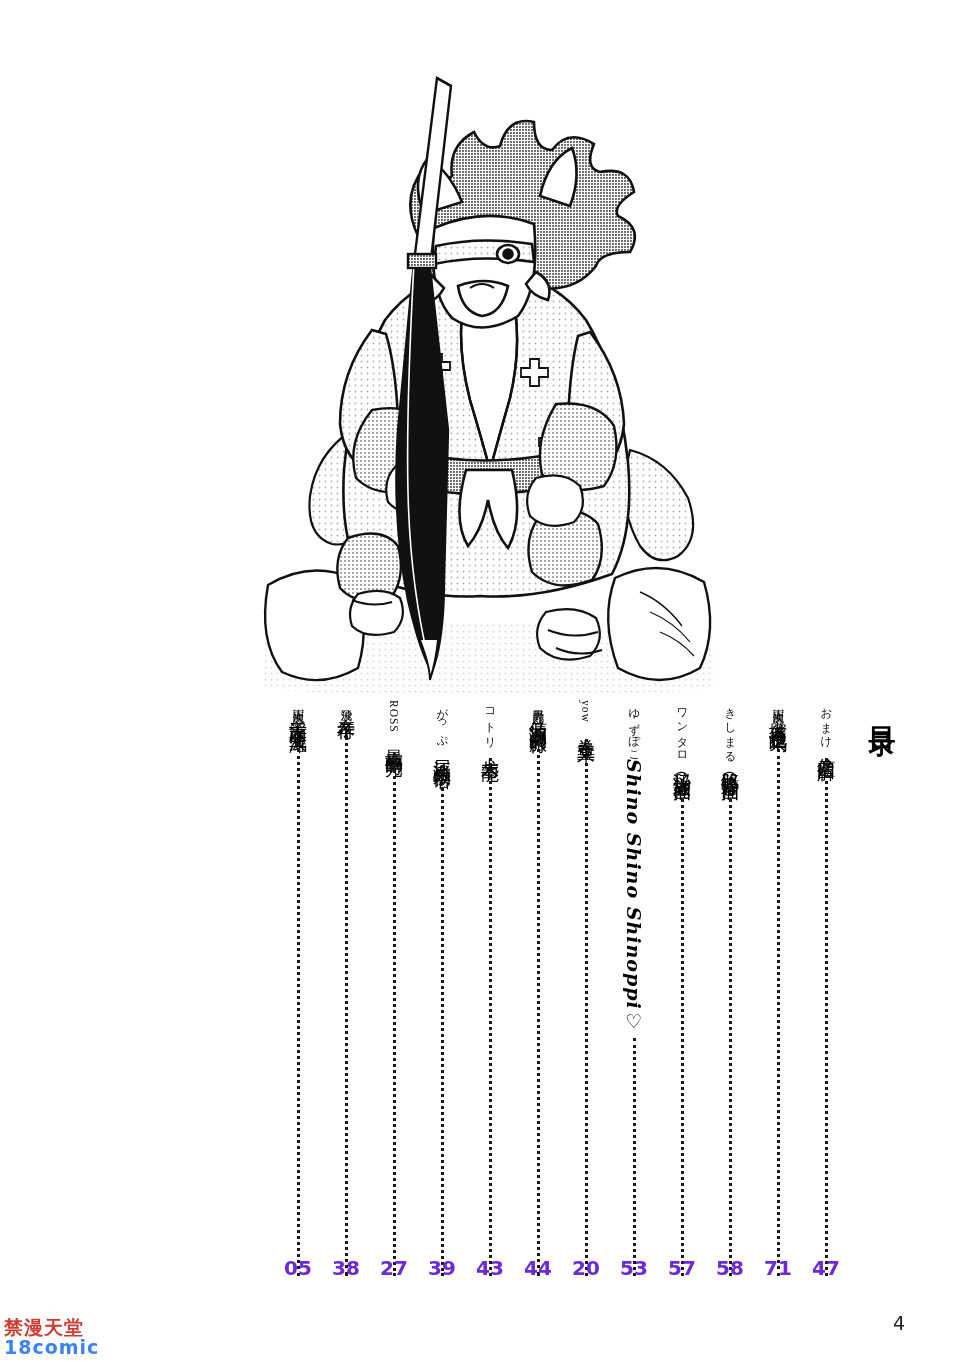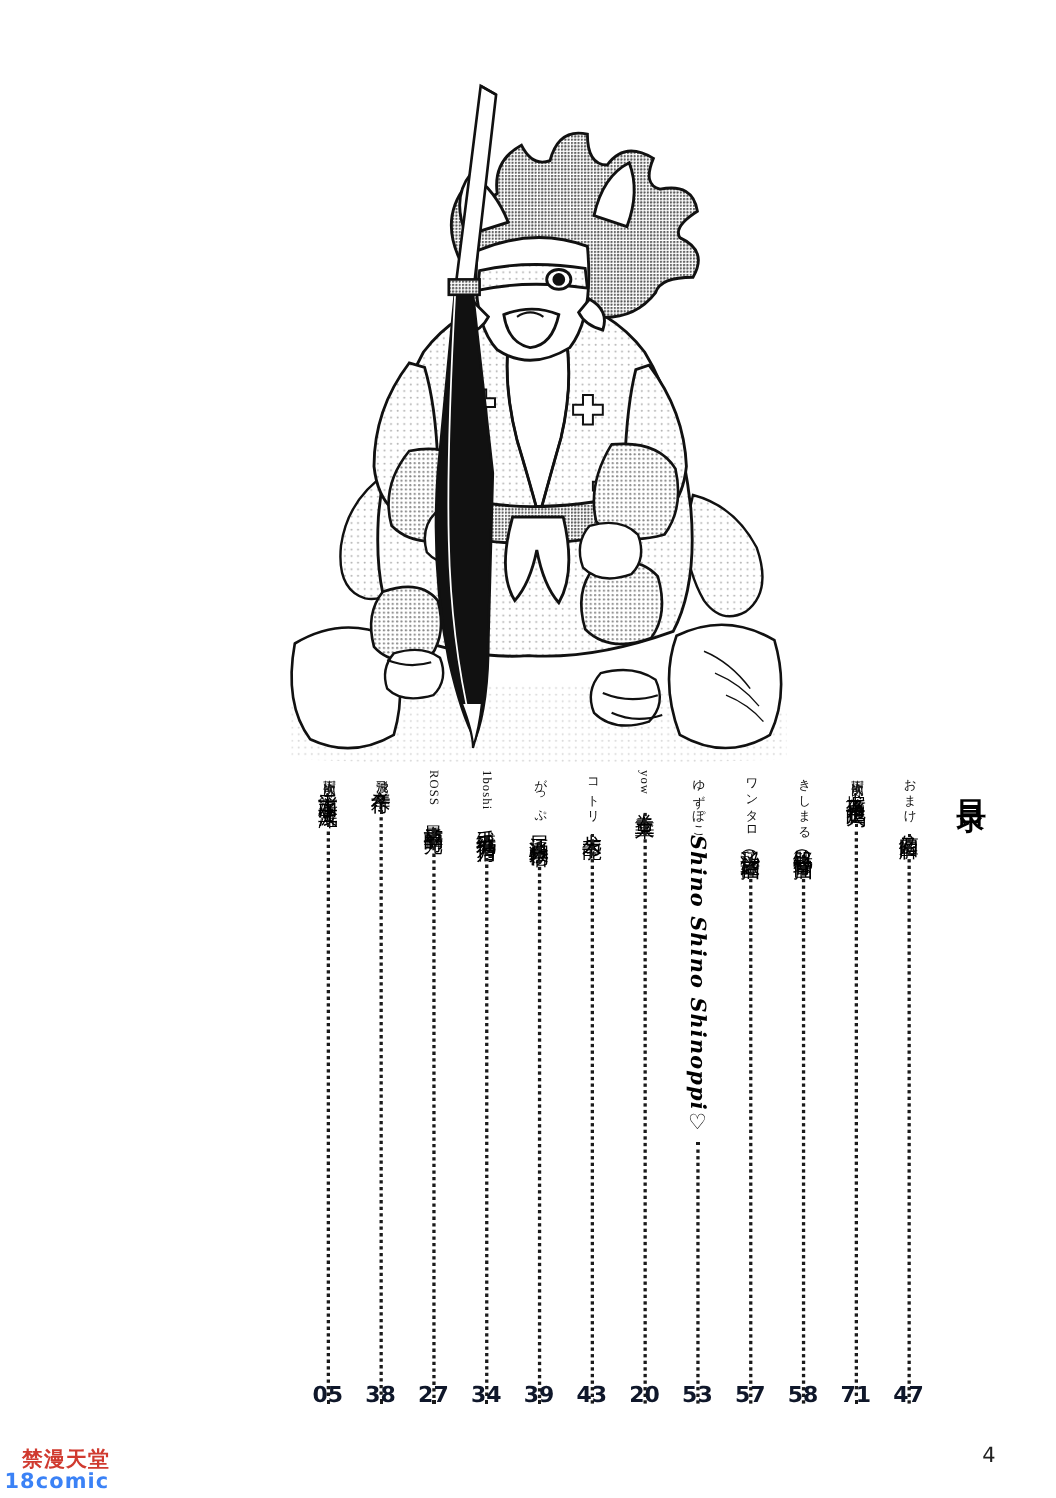--- a/index.html
+++ b/index.html
@@ -97,21 +97,21 @@
     width: 0;
     border-left: 3px dotted #1a1a1a;
     margin: 6px 0 4px 0;
     min-height: 10px;
   }
 
   .entry .page {
     font-family: "DejaVu Sans", sans-serif;
     font-weight: bold;
     font-size: 20px;
-    color: #0f172a;
+    color: #6d28d9;
     position: absolute;
     bottom: 0;
     left: 50%;
     transform: translateX(-50%);
     letter-spacing: 0px;
   }
 
   
   .folio {
     position: absolute;
@@ -129,21 +129,20 @@
     bottom: 4px;
     width: 112px;
     font-family: "DejaVu Sans", sans-serif;
     line-height: 1.05;
   }
   .watermark .wm-top {
     font-size: 19px;
     font-weight: bold;
     color: #d03a2f;
     letter-spacing: 1px;
-    text-align: center;
   }
   .watermark .wm-bot {
     font-size: 19px;
     font-weight: bold;
     color: #3b82f6;
     letter-spacing: 1px;
   }
 </style>
 </head>
 <body>
@@ -272,41 +271,41 @@
       <div class="page">38</div>
     </div>
 
     <div class="entry">
       <div class="author">ROSS</div>
       <div class="title">最幸福的时光</div>
       <div class="leader"></div>
       <div class="page">27</div>
     </div>
 
-    <div class="entry">
-      <div class="author">1boshi</div>
-      <div class="title">毛绒毛绒信乃信乃</div>
-      <div class="leader"></div>
-      <div class="page">34</div>
-    </div>
 
     <div class="entry">
       <div class="author">がっぷ</div>
       <div class="title">尿江户温泉物语</div>
       <div class="leader"></div>
       <div class="page">39</div>
     </div>
 
     <div class="entry">
       <div class="author">コトリ</div>
       <div class="title">犬与本能</div>
       <div class="leader"></div>
       <div class="page">43</div>
     </div>
 
+    <div class="entry">
+      <div class="author">黒野六郎</div>
+      <div class="title">信乃波澜万丈的旅行</div>
+      <div class="leader"></div>
+      <div class="page">44</div>
+    </div>
 
     <div class="entry">
       <div class="author">yow</div>
       <div class="title">卷土重来</div>
       <div class="leader"></div>
       <div class="page">20</div>
     </div>
 
     <div class="entry">
       <div class="author">ゆずぽこ</div>

